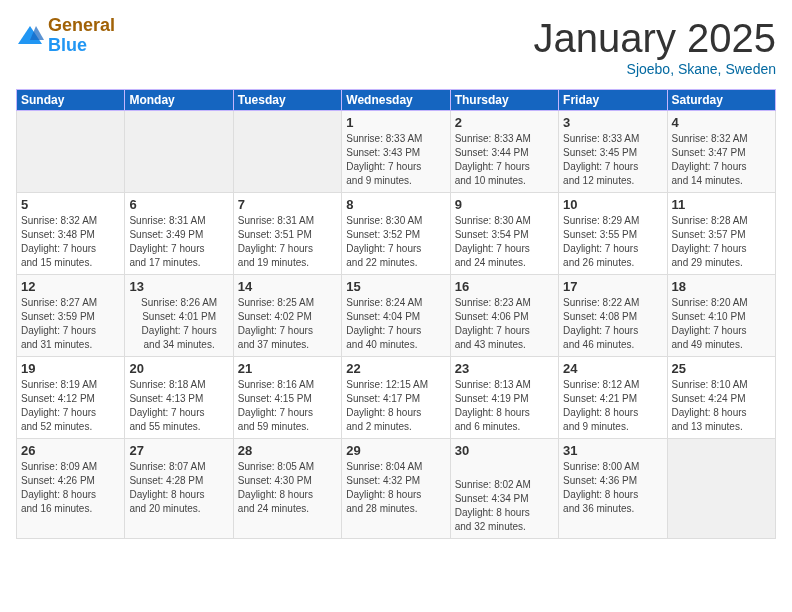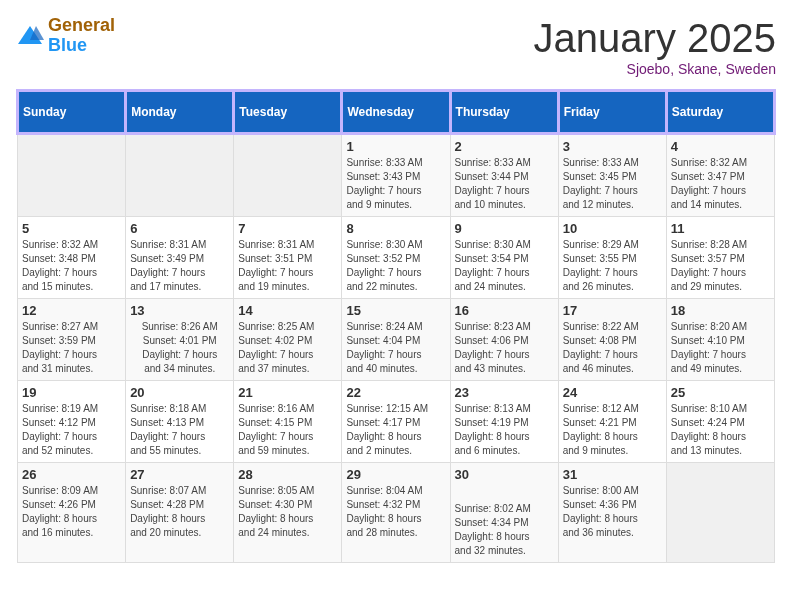--- a/index.html
+++ b/index.html
@@ -43,35 +43,35 @@
     .title-section {
       text-align: right;
     }
     .month-title {
       font-size: 40px;
       font-weight: normal;
       color: #333;
     }
     .location {
       font-size: 14px;
-      color: #701a75;
+      color: #0369a1;
     }
     table {
       width: 100%;
       border-collapse: collapse;
       table-layout: fixed;
     }
     thead tr th {
       background-color: #1565C0;
       color: #fff;
-      padding: 13px 4px;
+      padding: 3px 4px;
       font-size: 12px;
       font-weight: bold;
       text-align: left;
-      border: 3px solid #c4b5fd;
+      border: 1px solid #c4b5fd;
     }
     tbody tr td {
       vertical-align: top;
       padding: 4px 4px;
       font-size: 10px;
       color: #333;
       border: 1px solid #ddd;
       height: 82px;
       background: #fff;
     }

